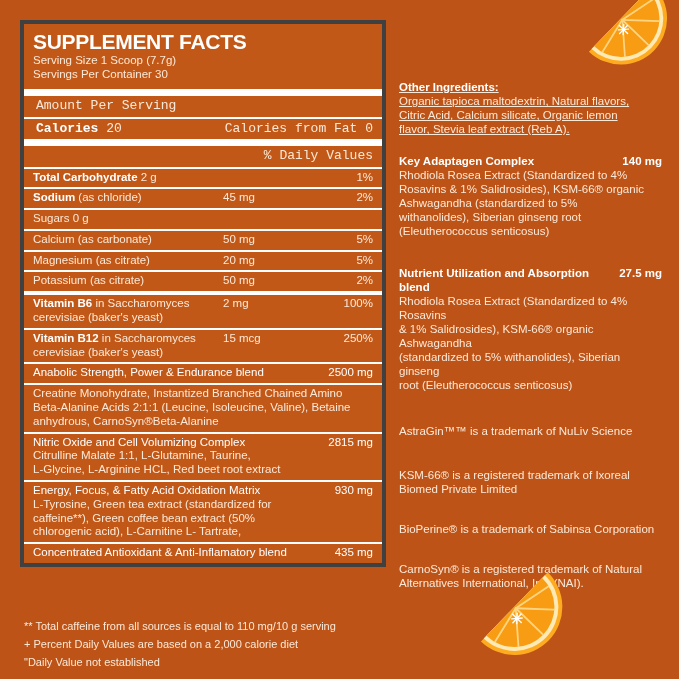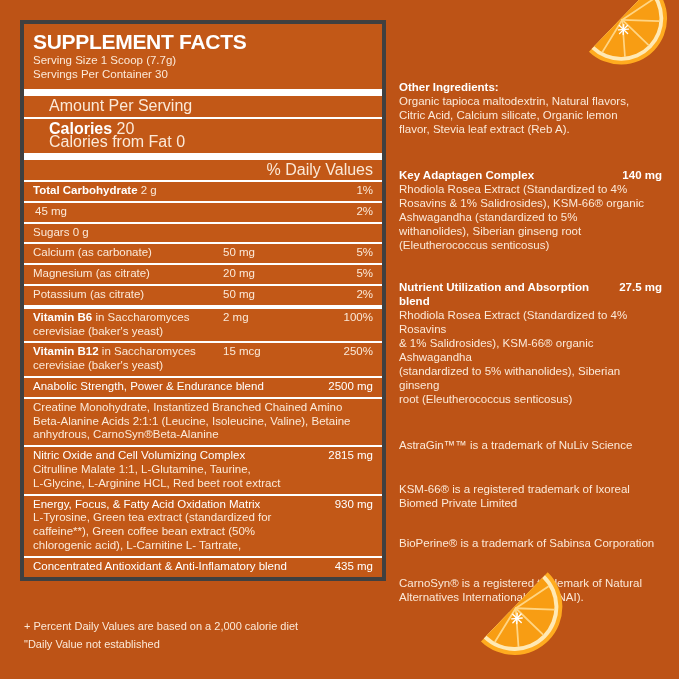--- a/index.html
+++ b/index.html
@@ -13,43 +13,43 @@
   .panel{
     position:absolute;left:20px;top:20px;width:366px;
     border:4px solid #404040;background:#c25817;box-sizing:border-box;
   }
   .panel-header{padding:7px 9px 8px 9px;}
   .panel-title{margin:0;font-size:21px;line-height:22px;font-weight:bold;color:#ffffff;letter-spacing:-0.3px;}
   .panel-subline{font-size:11.5px;line-height:14px;color:#fbe9d8;}
   .sep{width:100%;}
   .sep.thick{height:7px;background:#ffffff;}
   .sep.thin{height:2px;background:#ffffff;}
-  .row-aps,.row-cal,.row-dv{font-size:16px;line-height:13.5px;padding:3px 9px 4px 25px;}
-  .row-cal{display:flex;flex-direction:column;}
+  .row-aps,.row-cal,.row-dv{font-size:13px;line-height:13.5px;padding:3px 9px 4px 12px;font-family:Liberation Mono, monospace;}
+  .row-cal{display:flex;justify-content:space-between;}
   .row-dv{text-align:right;}
   b,strong,.bold{color:#ffffff;font-weight:bold;}
   .nrow{display:flex;align-items:flex-start;font-size:11.5px;line-height:13.8px;padding:2px 9px 3px 9px;}
   .nname{width:188px;}
   .namt{width:80px;padding-left:2px;}
   .ndv{flex:1;text-align:right;}
   .cell{padding:2px 9px 3px 9px;}
   .bhead{display:flex;justify-content:space-between;font-weight:normal;color:#ffffff;font-size:11.5px;line-height:13.8px;}
   .bhead .bamt{white-space:nowrap;margin-left:8px;}
   .sub{font-size:11.5px;line-height:13.8px;white-space:pre-line;}
   .footnotes{margin-top:8px;padding-left:2px;}
   .footnote{font-size:11px;line-height:13px;margin-bottom:5px;color:#fbe9d8;}
   
   .right-col{
     position:absolute;left:399px;top:80px;width:263px;
     font-size:11.5px;line-height:14px;color:#fbe9d8;
   }
   .rsec .rhead{display:flex;justify-content:space-between;font-weight:bold;color:#ffffff;}
   .rsec .ramt{white-space:nowrap;margin-left:8px;}
   .rbody{white-space:pre-line;}
-  .rsec-other{margin-bottom:32px;}
+  .rsec-other{margin-bottom:18px;text-decoration:underline;}
   .rsec-key{margin-bottom:28px;}
   .rsec-nutrient{margin-bottom:32px;}
   .tm{white-space:pre-line;margin:0 0 26px 0;}
   .tm-first{margin-bottom:30px;}
   
   .slice{position:absolute;}
   .slice-top{left:588px;top:6px;width:96px;height:54px;transform:rotate(-46deg);}
   .slice-bottom{left:480px;top:594px;width:100px;height:56px;transform:rotate(-46deg);}
 </style>
 </head>
@@ -95,20 +95,21 @@
   <div class="row-dv">% Daily Values</div>
   <div class="sep thin"></div>
   <div id="rows">
       <div class="nrow">
         <span class="nname"><b>Total Carbohydrate</b> 2 g</span>
         <span class="namt"></span>
         <span class="ndv">1%</span>
       </div>
       <div class="sep thin"></div>
       <div class="nrow">
+        <span class="nname"><b>Sodium</b> (as chloride)</span>
         <span class="namt">45 mg</span>
         <span class="ndv">2%</span>
       </div>
       <div class="sep thin"></div>
       <div class="nrow">
         <span class="nname">Sugars 0 g</span>
         <span class="namt"></span>
         <span class="ndv"></span>
       </div>
       <div class="sep thin"></div>
@@ -178,20 +179,21 @@
       <div class="cell">
         <div class="bhead">
           <span>Concentrated Antioxidant &amp; Anti-Inflamatory blend</span>
           <span class="bamt">435 mg</span>
         </div>
       </div>
     </div>
 </div>
 
 <div class="footnotes" style="position:absolute;left:22px;top:612px;width:364px;">
+    <div class="footnote">** Total caffeine from all sources is equal to 110 mg/10 g serving</div>
     <div class="footnote">+ Percent Daily Values are based on a 2,000 calorie diet</div>
     <div class="footnote">"Daily Value not established</div>
   </div>
 
 <div class="right-col">
   <div class="rsec rsec-other">
     <div class="rhead">
       <span>Other Ingredients:</span>
     </div>
     <div class="rbody">Organic tapioca maltodextrin, Natural flavors,

